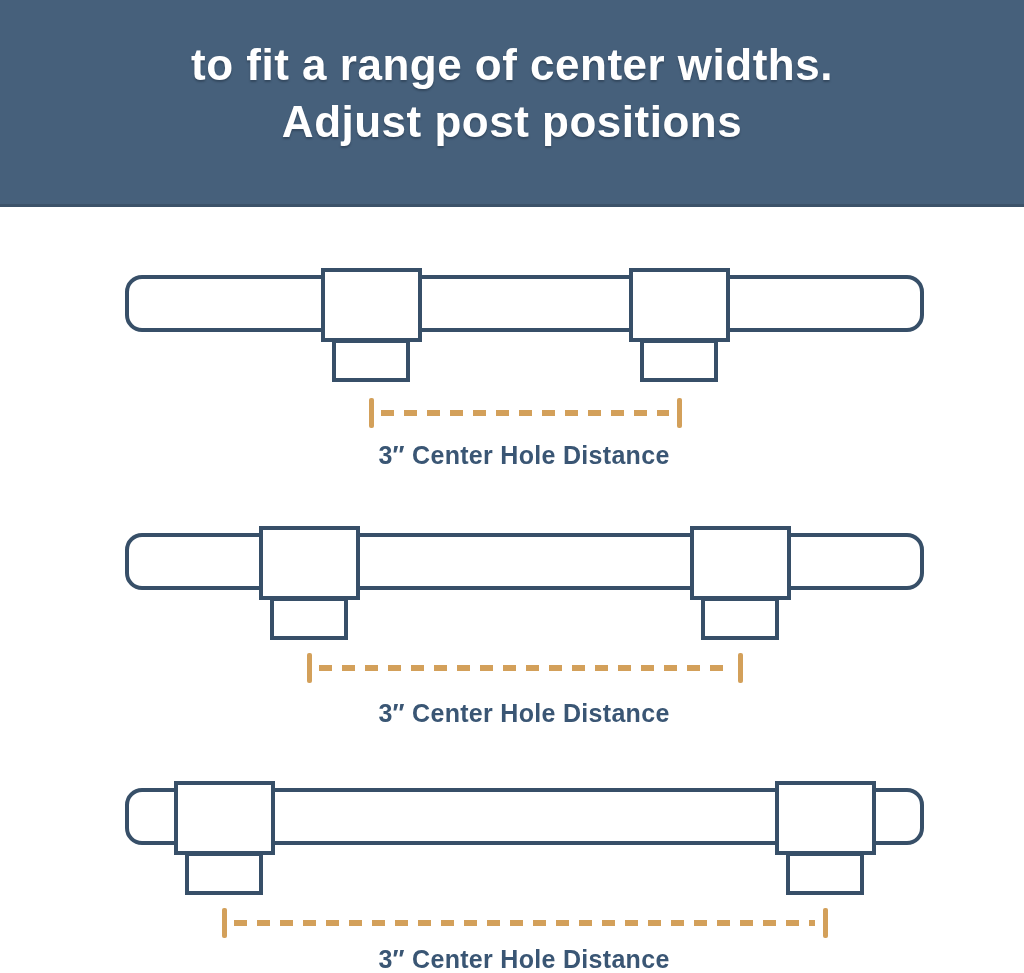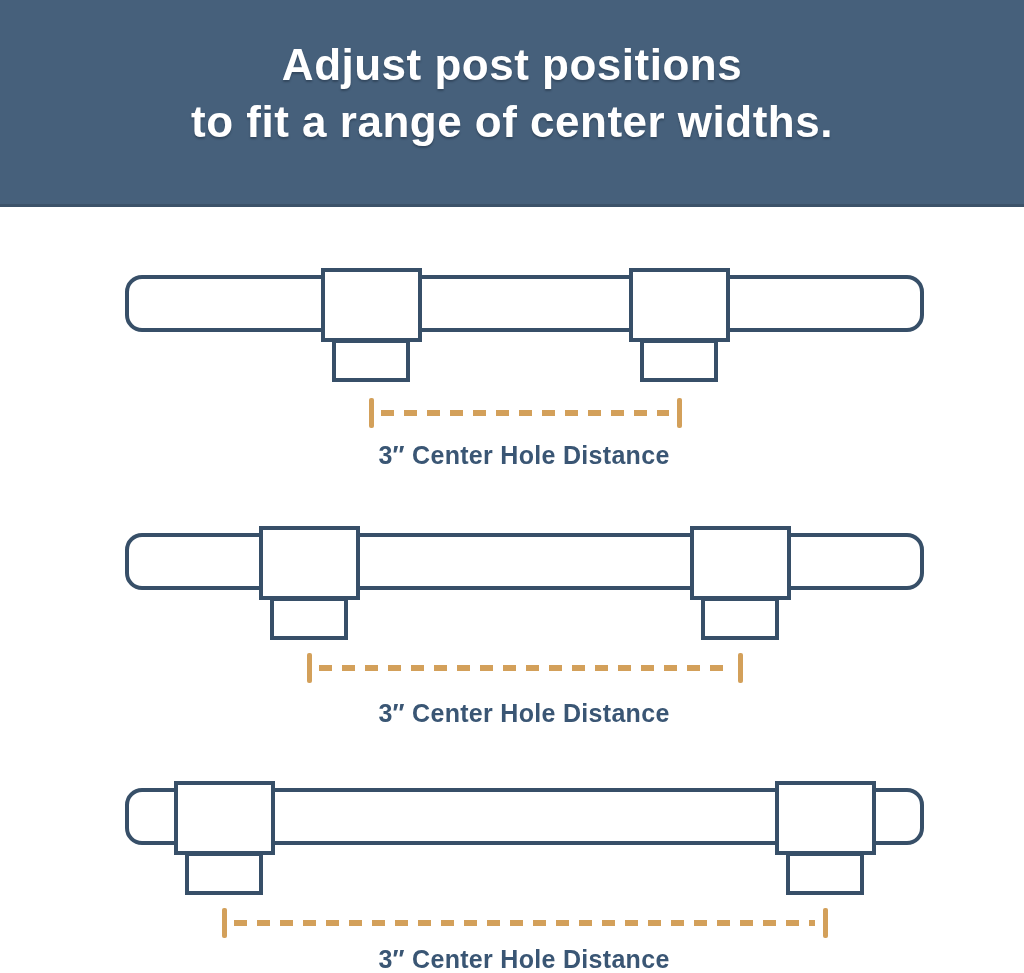--- a/index.html
+++ b/index.html
@@ -95,22 +95,22 @@
     letter-spacing:.3px;
   }
 </style>
 </head>
 <body>
 
 <div class="canvas">
 
   <header class="banner">
     <h1 class="title">
+      <span class="line">to fit a range of center widths.</span>
       <span class="line">Adjust post positions</span>
-      <span class="line">to fit a range of center widths.</span>
     </h1>
   </header>
 
   <section class="diagram d1">
     <div class="bar"></div>
     <div class="cap posL"></div>
     <div class="stem posL"></div>
     <div class="cap posR"></div>
     <div class="stem posR"></div>
     <div class="tick tickL"></div>

